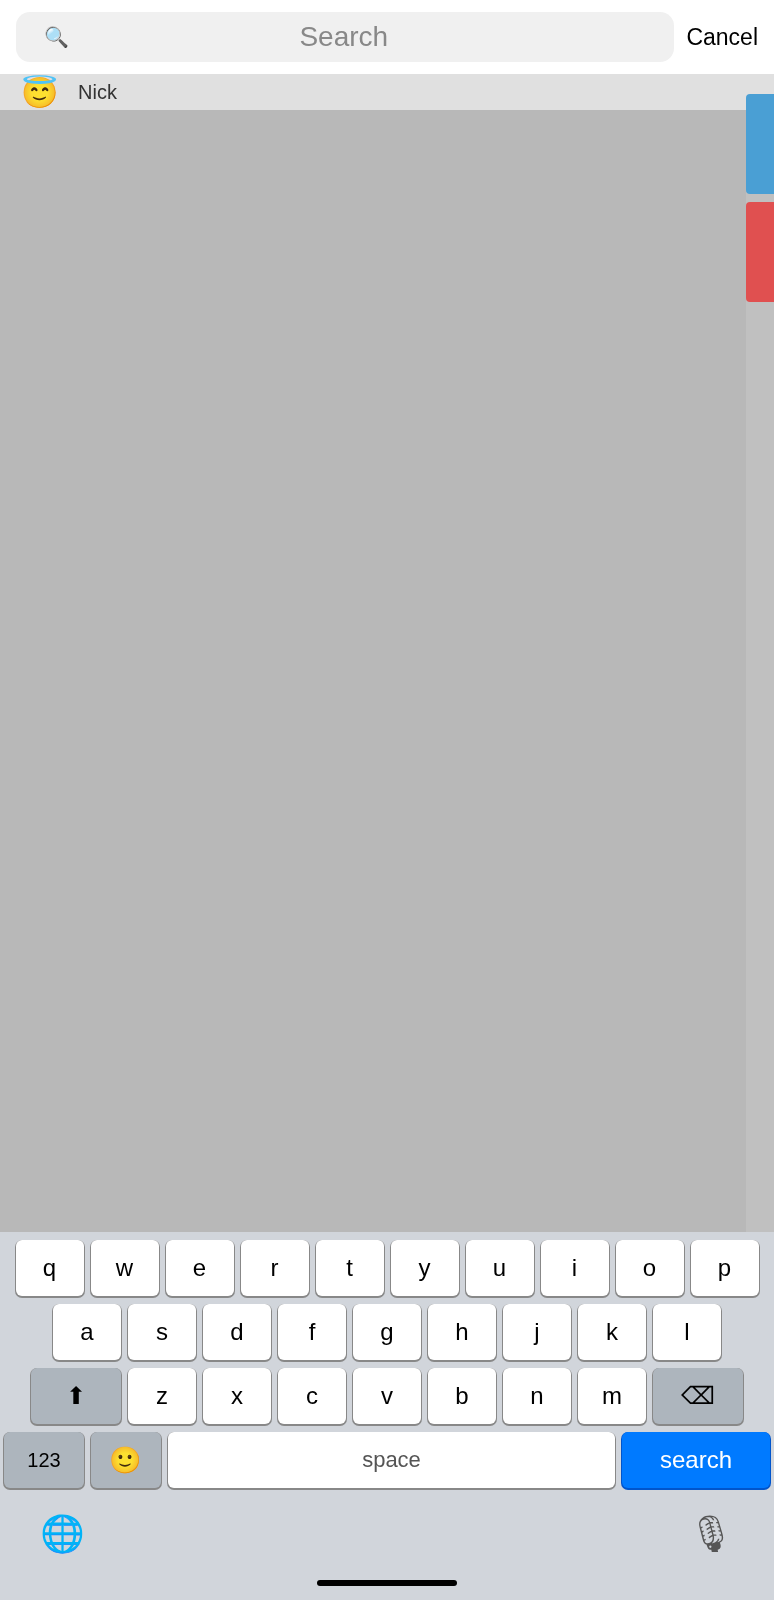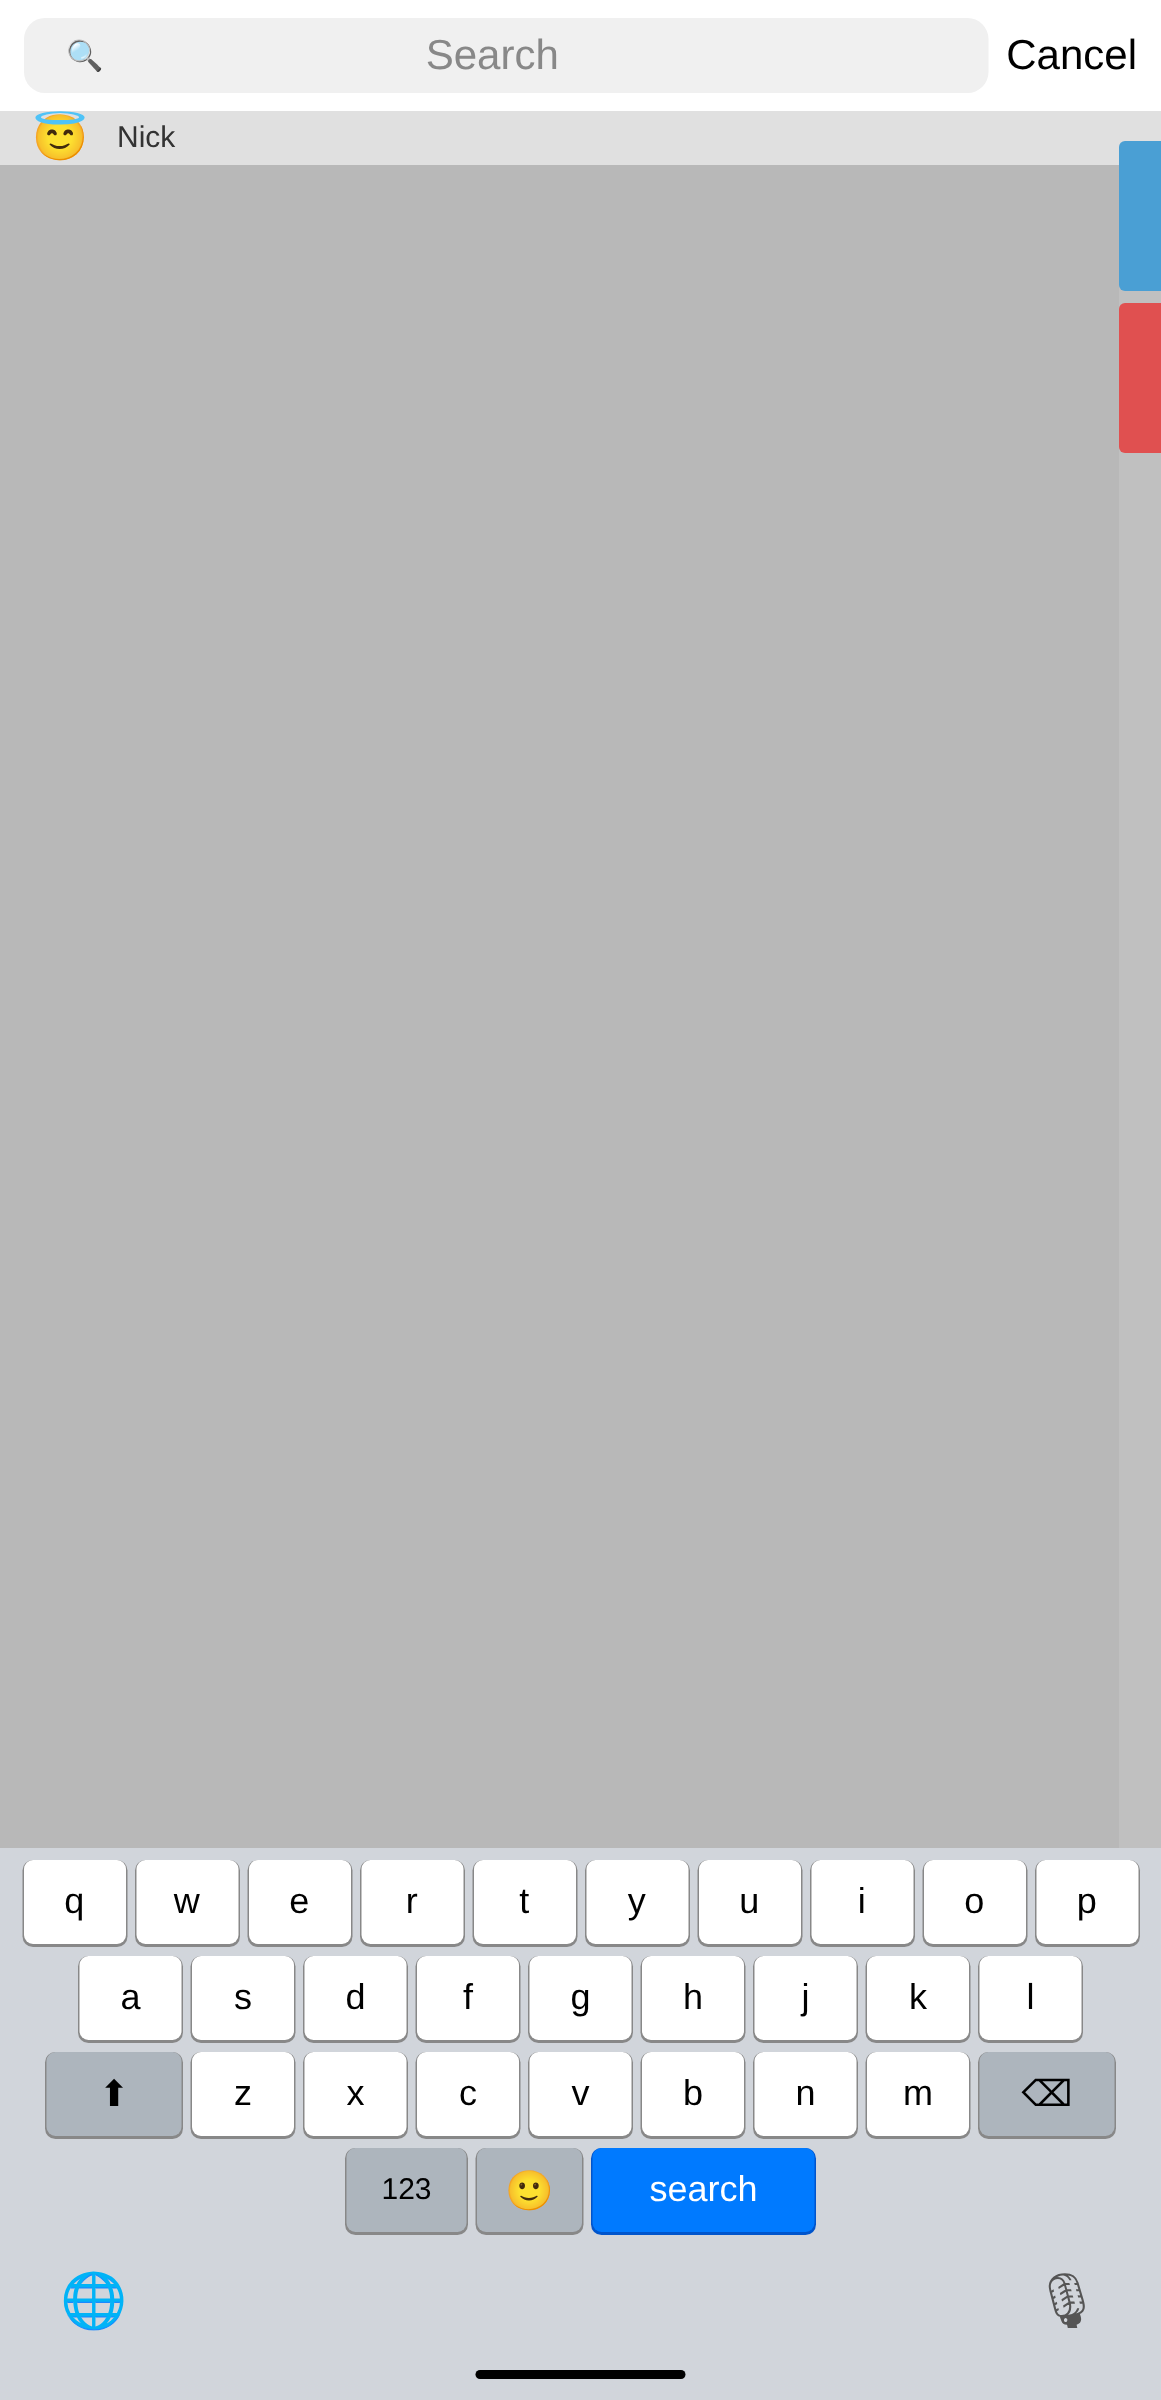--- a/index.html
+++ b/index.html
@@ -45,21 +45,21 @@
       font-size: 28px;
       color: #000;
       outline: none;
       flex: 1;
       caret-color: #007AFF;
     }
     .search-input::placeholder {
       color: #888;
     }
     .cancel-btn {
-      font-size: 28px;
+      font-size: 23px;
       color: #000;
       background: none;
       border: none;
       cursor: pointer;
       white-space: nowrap;
       font-weight: 400;
       flex-shrink: 0;
     }
 
     
@@ -269,20 +269,21 @@
     <div class="key key-letter">v</div>
     <div class="key key-letter">b</div>
     <div class="key key-letter">n</div>
     <div class="key key-letter">m</div>
     <div class="key key-backspace key-dark">⌫</div>
   </div>
 
   <div class="key-row">
     <div class="key key-123 key-dark">123</div>
     <div class="key key-emoji key-dark">🙂</div>
+    <div class="key key-space">space</div>
     <div class="key key-search-btn">search</div>
   </div>
 
   <div class="bottom-bar">
     <span class="bottom-icon">🌐</span>
     <span class="bottom-icon">🎙</span>
   </div>
 
   <div class="home-indicator">
     <div class="home-bar"></div>

